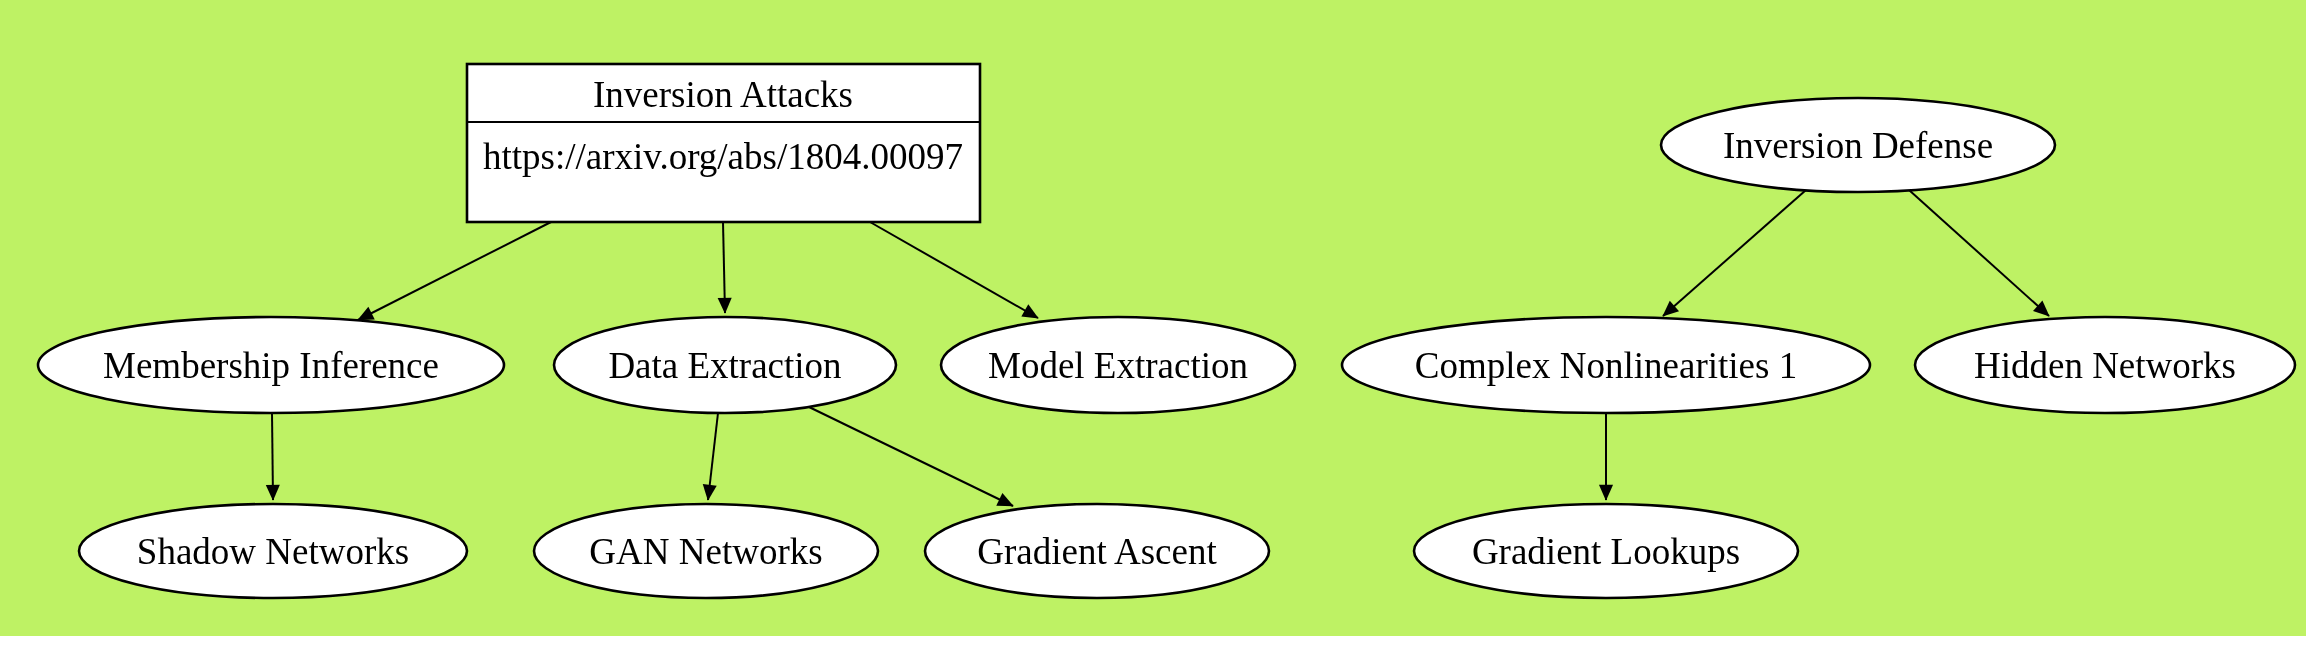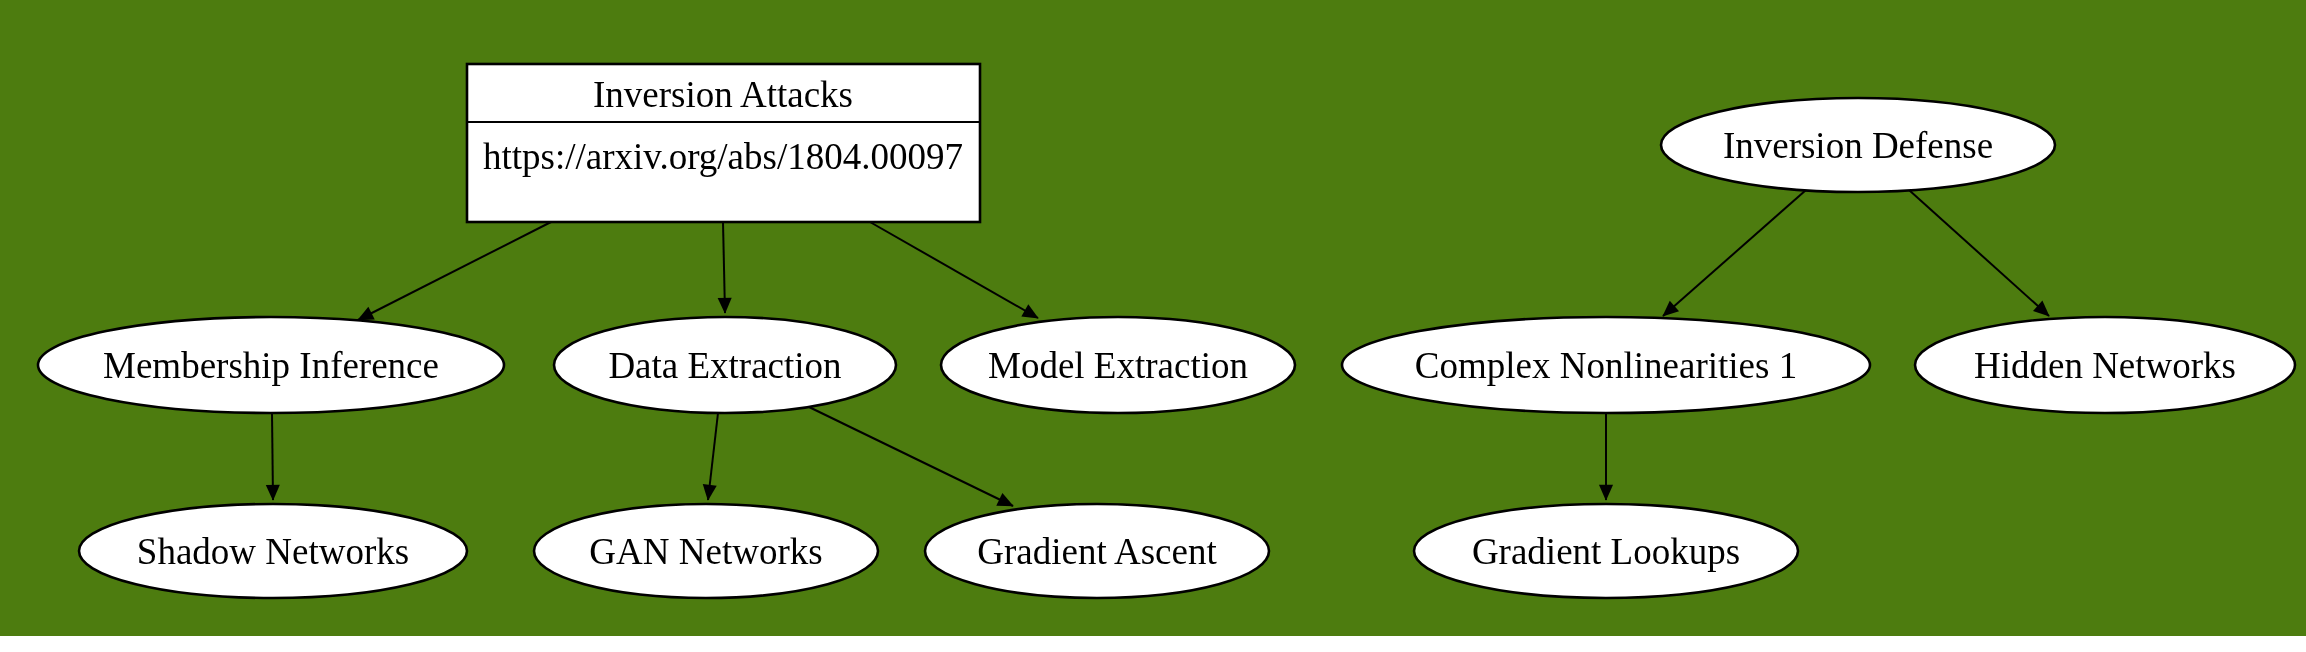--- a/index.html
+++ b/index.html
@@ -4,21 +4,21 @@
 <style>
   html, body {
     margin: 0;
     padding: 0;
     background: #ffffff;
   }
   .canvas {
     position: relative;
     width: 2306px;
     height: 636px;
-    background: #4d7c0f;
+    background: #bef264;
     font-family: "Liberation Serif", serif;
   }
   svg text {
     font-family: "Liberation Serif", serif;
     font-size: 37px;
     fill: #000000;
   }
   svg .node-shape {
     fill: #ffffff;
     stroke: #000000;

